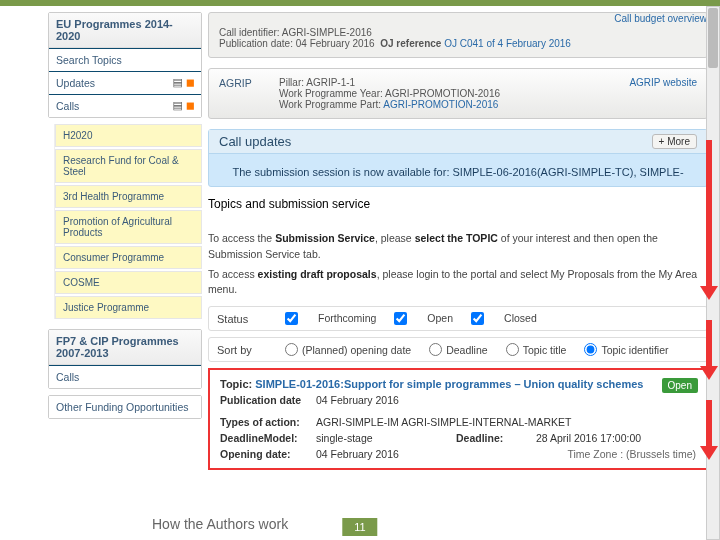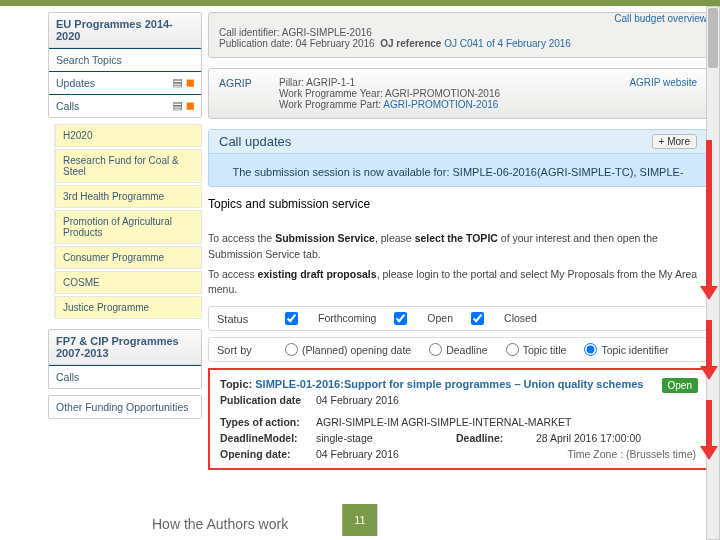--- a/index.html
+++ b/index.html
@@ -52,21 +52,21 @@
   .kv .v2 { width:160px; text-align:left; }
 
   
   .arrow { position:absolute; right:4px; width:14px; height:100px; display:flex; flex-direction:column; align-items:center; }
   .arrow .shaft { width:6px; flex:1; background:#e33; }
   .arrow .head { width:0; height:0; border-left:9px solid transparent; border-right:9px solid transparent; border-top:14px solid #e33; }
   .arrow1 { top:140px; height:160px; }
   .arrow2 { top:320px; height:60px; }
   .arrow3 { top:400px; height:60px; }
 
-  .pagenum { position:absolute; left:50%; bottom:4px; transform:translateX(-50%); background:#7a9a4a; color:#fff; font-size:11px; padding:10px 12px; }
+  .pagenum { position:absolute; left:50%; bottom:4px; transform:translateX(-50%); background:#7a9a4a; color:#fff; font-size:11px; padding:3px 12px; }
   .footer-center { position:absolute; left:120px; bottom:8px; font-size:14px; color:#666;padding-left:32px;}
   .oj { color:#2a6aa8; }
 </style>
 </head>
 <body>
 
 <div class="topbar"></div>
 
 <div class="page">
 

